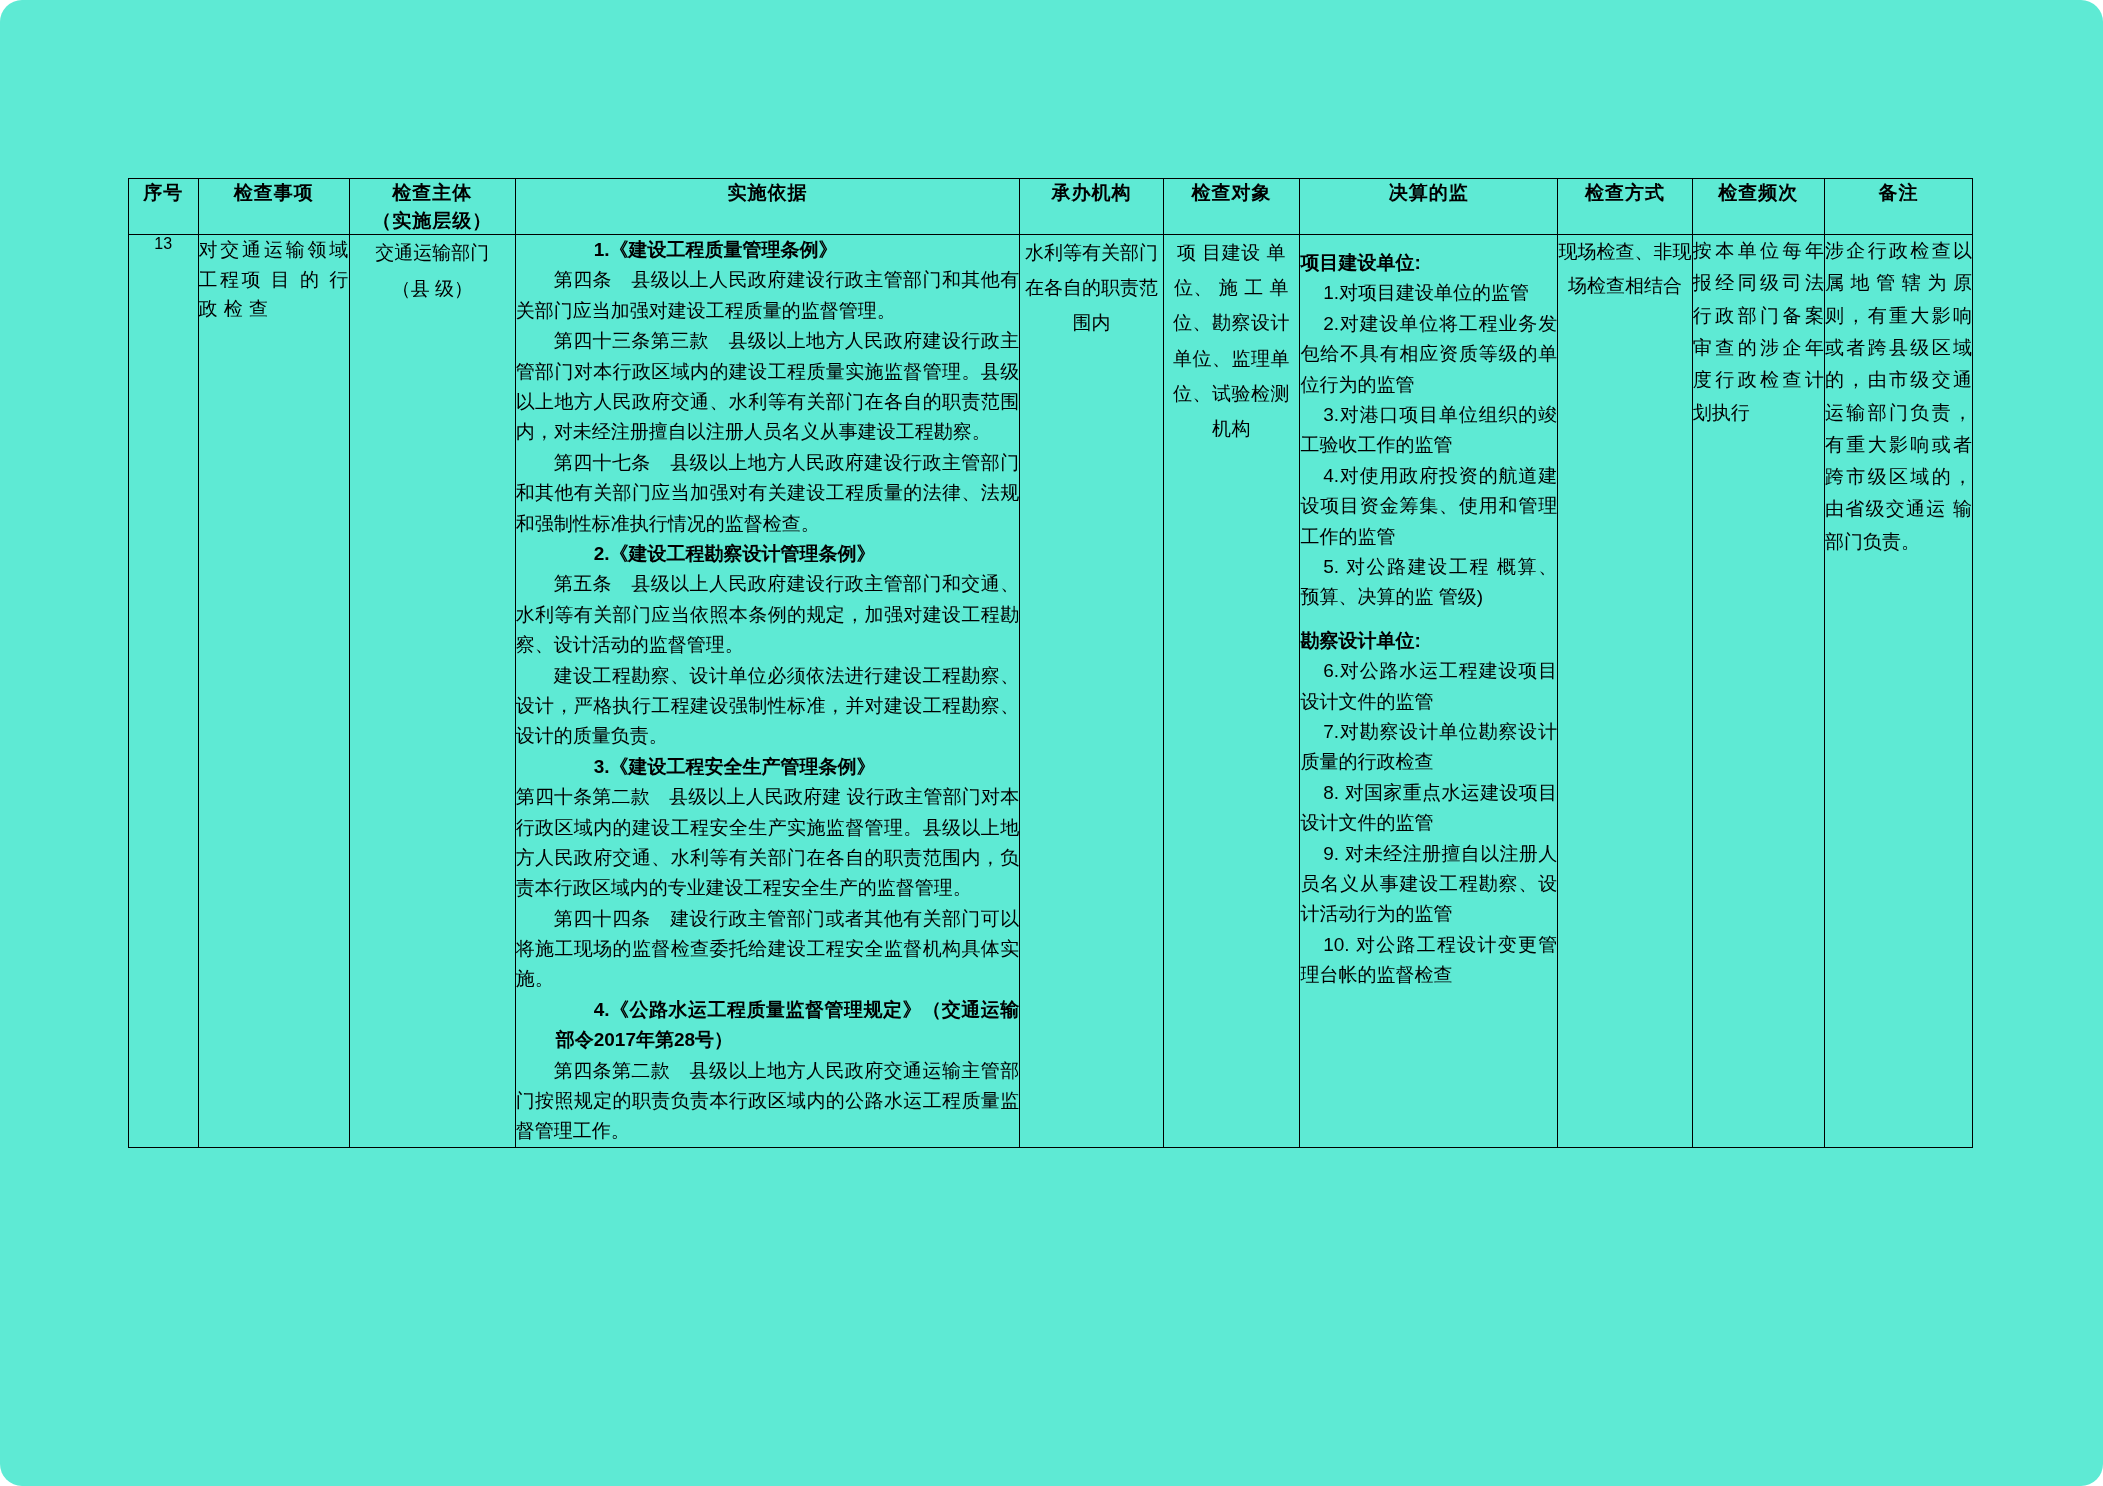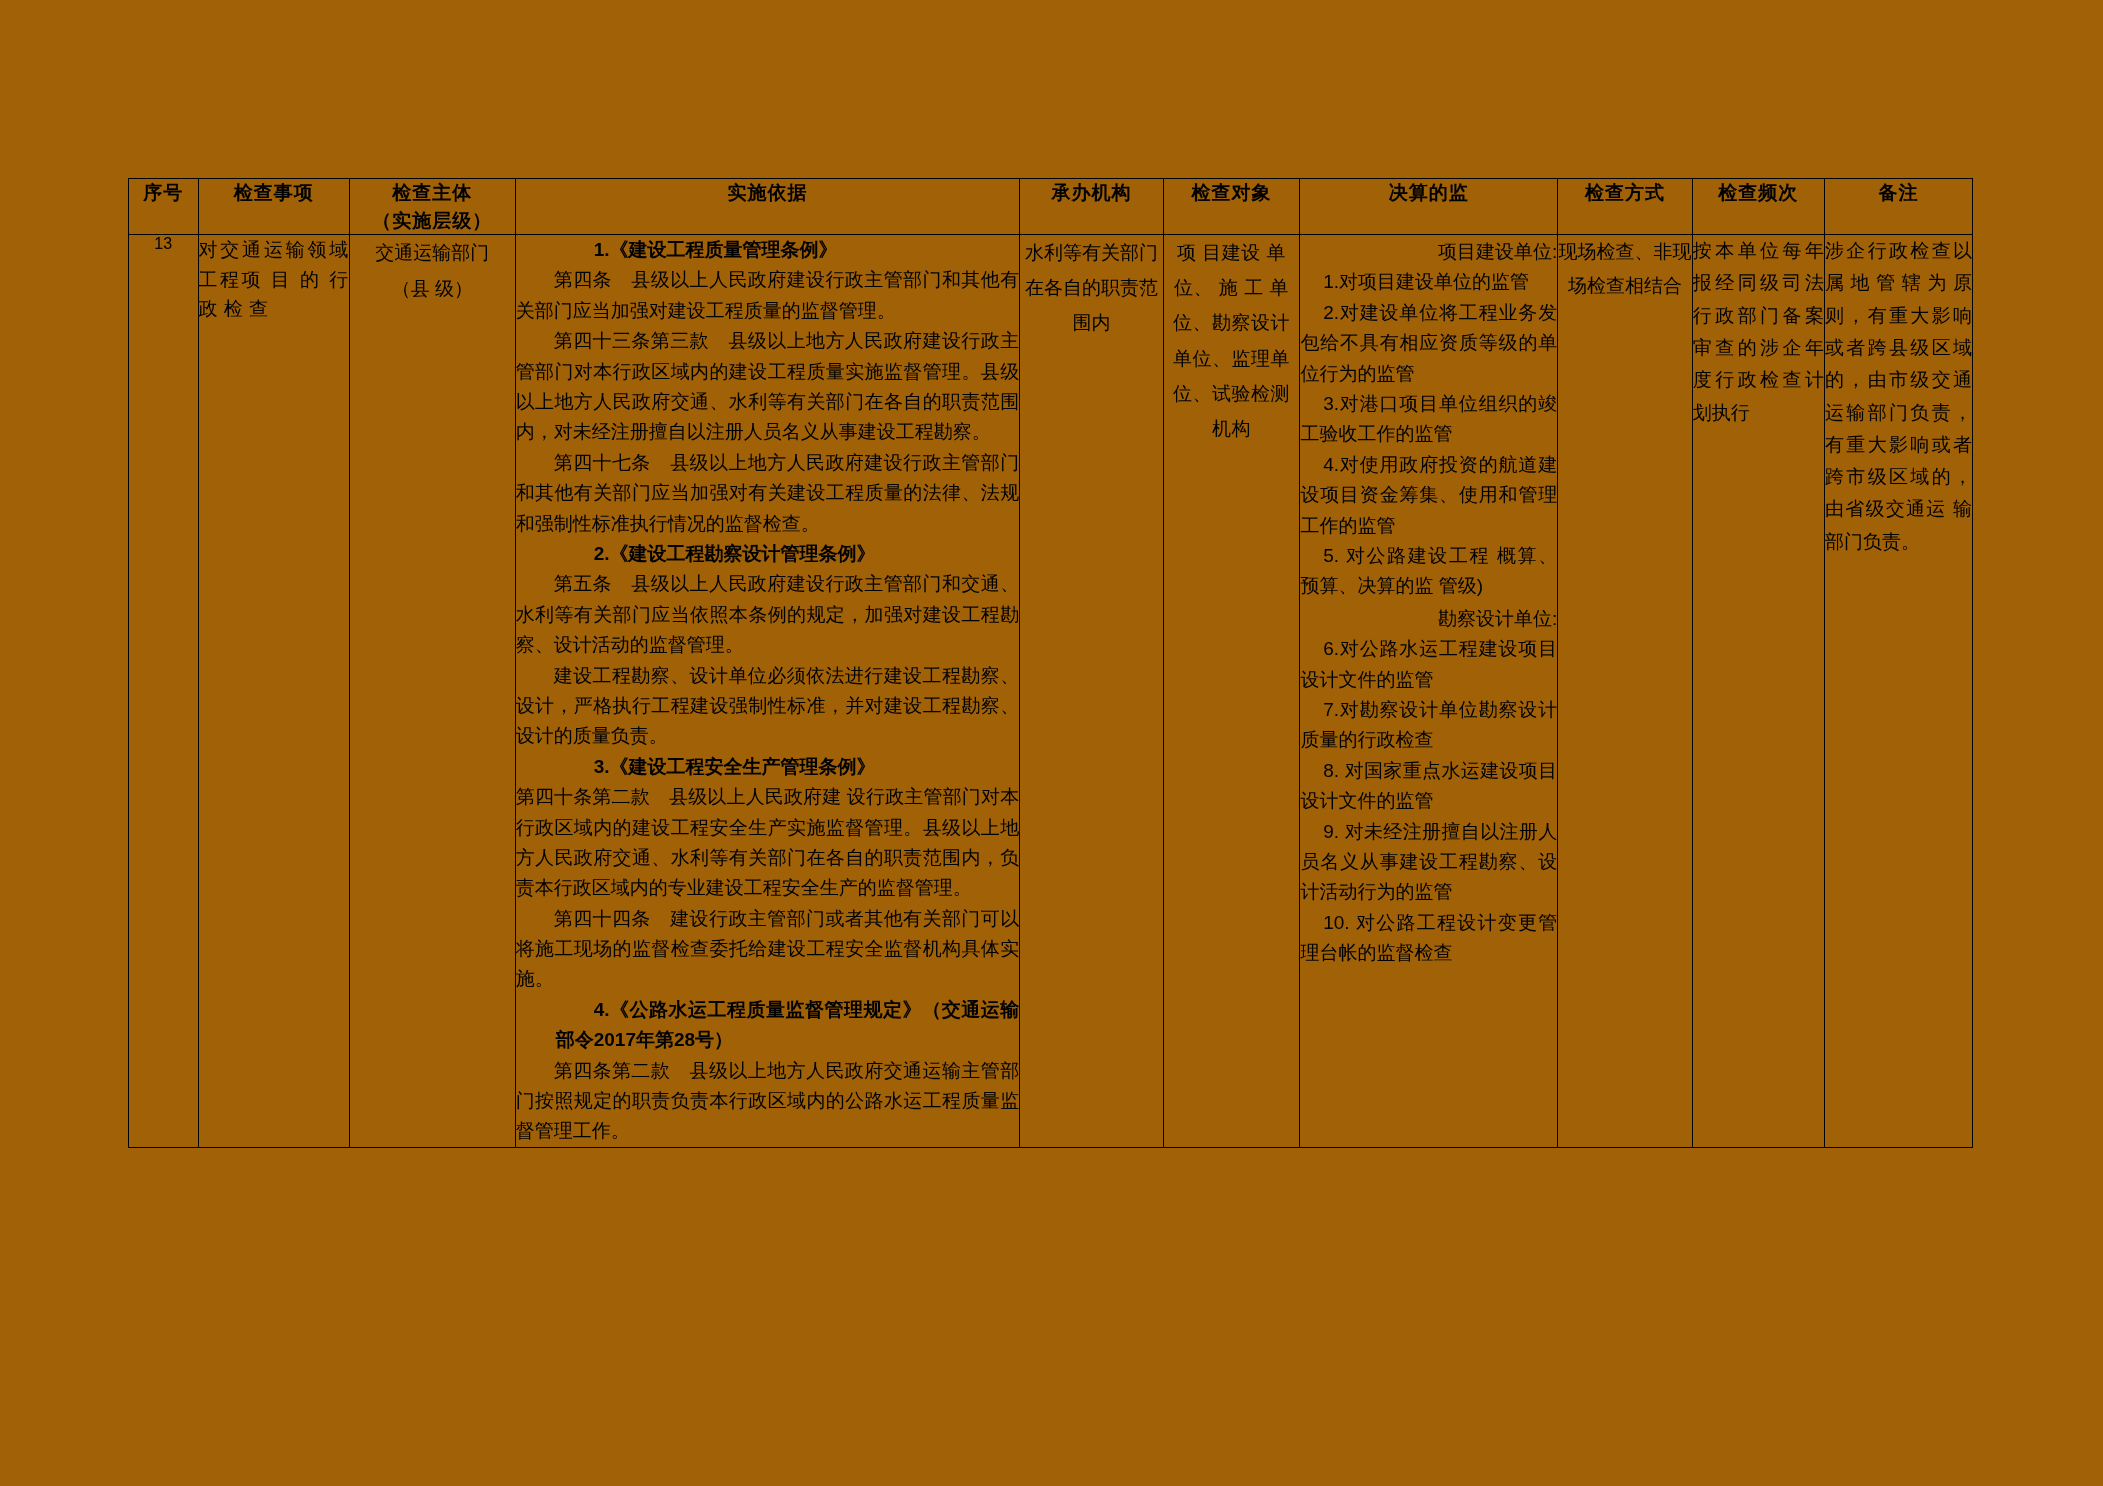--- a/index.html
+++ b/index.html
@@ -12,21 +12,22 @@
     height: 1486px;
     font-family: "Liberation Sans", sans-serif;
     color: #000000;
     position: relative;
   }
   .page {
     position: absolute;
     left: 0; top: 0;
     width: 2103px;
     height: 1486px;
-    background: #a16207;
+    background: #5eead4;
+    border-radius: 22px;
   }
   .table-wrap {
     position: absolute;
     left: 128px;
     top: 178px;
     width: 1845px;
   }
   table.doc-table {
     border-collapse: collapse;
     width: 1845px;
@@ -106,24 +107,24 @@
     text-align: justify;
     text-justify: inter-ideograph;
     padding-top: 18px;
   }
   .c-content p {
     margin: 0;
     line-height: 1.6;
     text-indent: 1.2em;
   }
   .c-content p.group {
-    font-weight: normal;
-    text-align: right;
+    font-weight: bold;
+    text-align: left;
     text-indent: 0;
-    margin-top: 2px;
+    margin-top: 13px;
   }
   .c-method {
     vertical-align: middle;
     text-align: center;
     line-height: 1.8;
   }
   .c-freq {
     vertical-align: middle;
     text-align: justify;
     text-justify: inter-ideograph;

